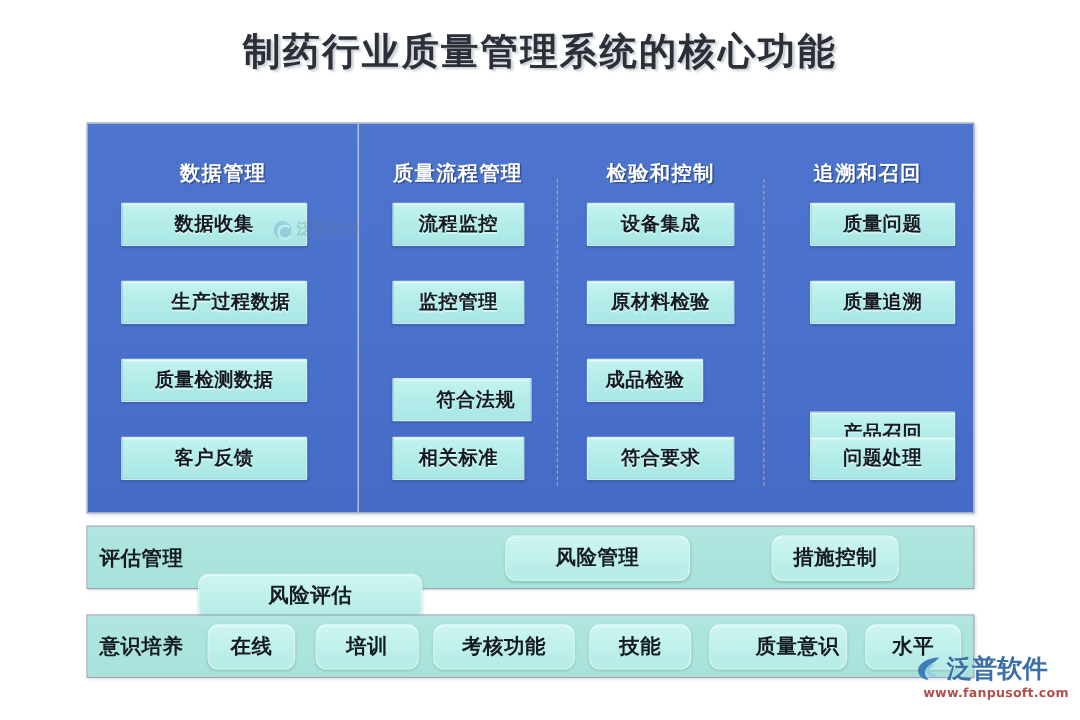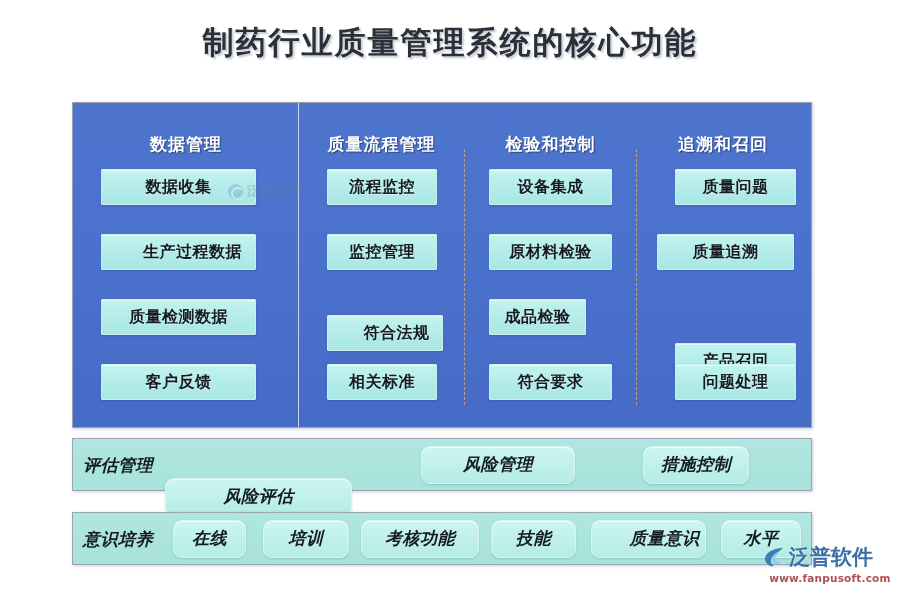--- a/index.html
+++ b/index.html
@@ -92,21 +92,20 @@
   
   .teal-bar {
     position: absolute;
     left: 72px;
     width: 740px;
     height: 53px;
     background: #a9e4dd;
     background: linear-gradient(180deg, #b0e7e0 0%, #a7e2db 100%);
     border: 1px solid #9aa4b4;
     box-shadow: 1px 1px 3px rgba(90,100,115,.3);
-    font-style: italic;
   }
   .bar-one { top: 438px; }
   .bar-two { top: 512px; }
 
   .bar-label {
     position: absolute;
     top: 50%;
     transform: translateY(-50%);
     left: 10px;
     font-size: 17px;
@@ -235,21 +234,21 @@
     <div class="col-head">检验和控制</div>
     <div class="chip" style="left:24px; top:66px;  width:123px;">设备集成</div>
     <div class="chip" style="left:24px; top:131px; width:123px;">原材料检验</div>
     <div class="chip" style="left:24px; top:196px; width:97px;">成品检验</div>
     <div class="chip" style="left:24px; top:261px; width:123px;">符合要求</div>
   </div>
 
   <div class="column" style="left:564px; width:172px; height:100%;">
     <div class="col-head">追溯和召回</div>
     <div class="chip" style="left:38px; top:66px;  width:121px;">质量问题</div>
-    <div class="chip" style="left:20px; top:131px; width:137px;text-align:right;">质量追溯</div>
+    <div class="chip" style="left:38px; top:131px; width:121px;text-align:right;">质量追溯</div>
     <div class="chip" style="left:38px; top:196px; width:121px;margin-top:44px;">产品召回</div>
     <div class="chip" style="left:38px; top:261px; width:121px;">问题处理</div>
   </div>
 </div>
 
 <div class="watermark-center">
   <span class="wm-mark"></span>
   <span class="wm-text">泛普软件</span>
 </div>
 

